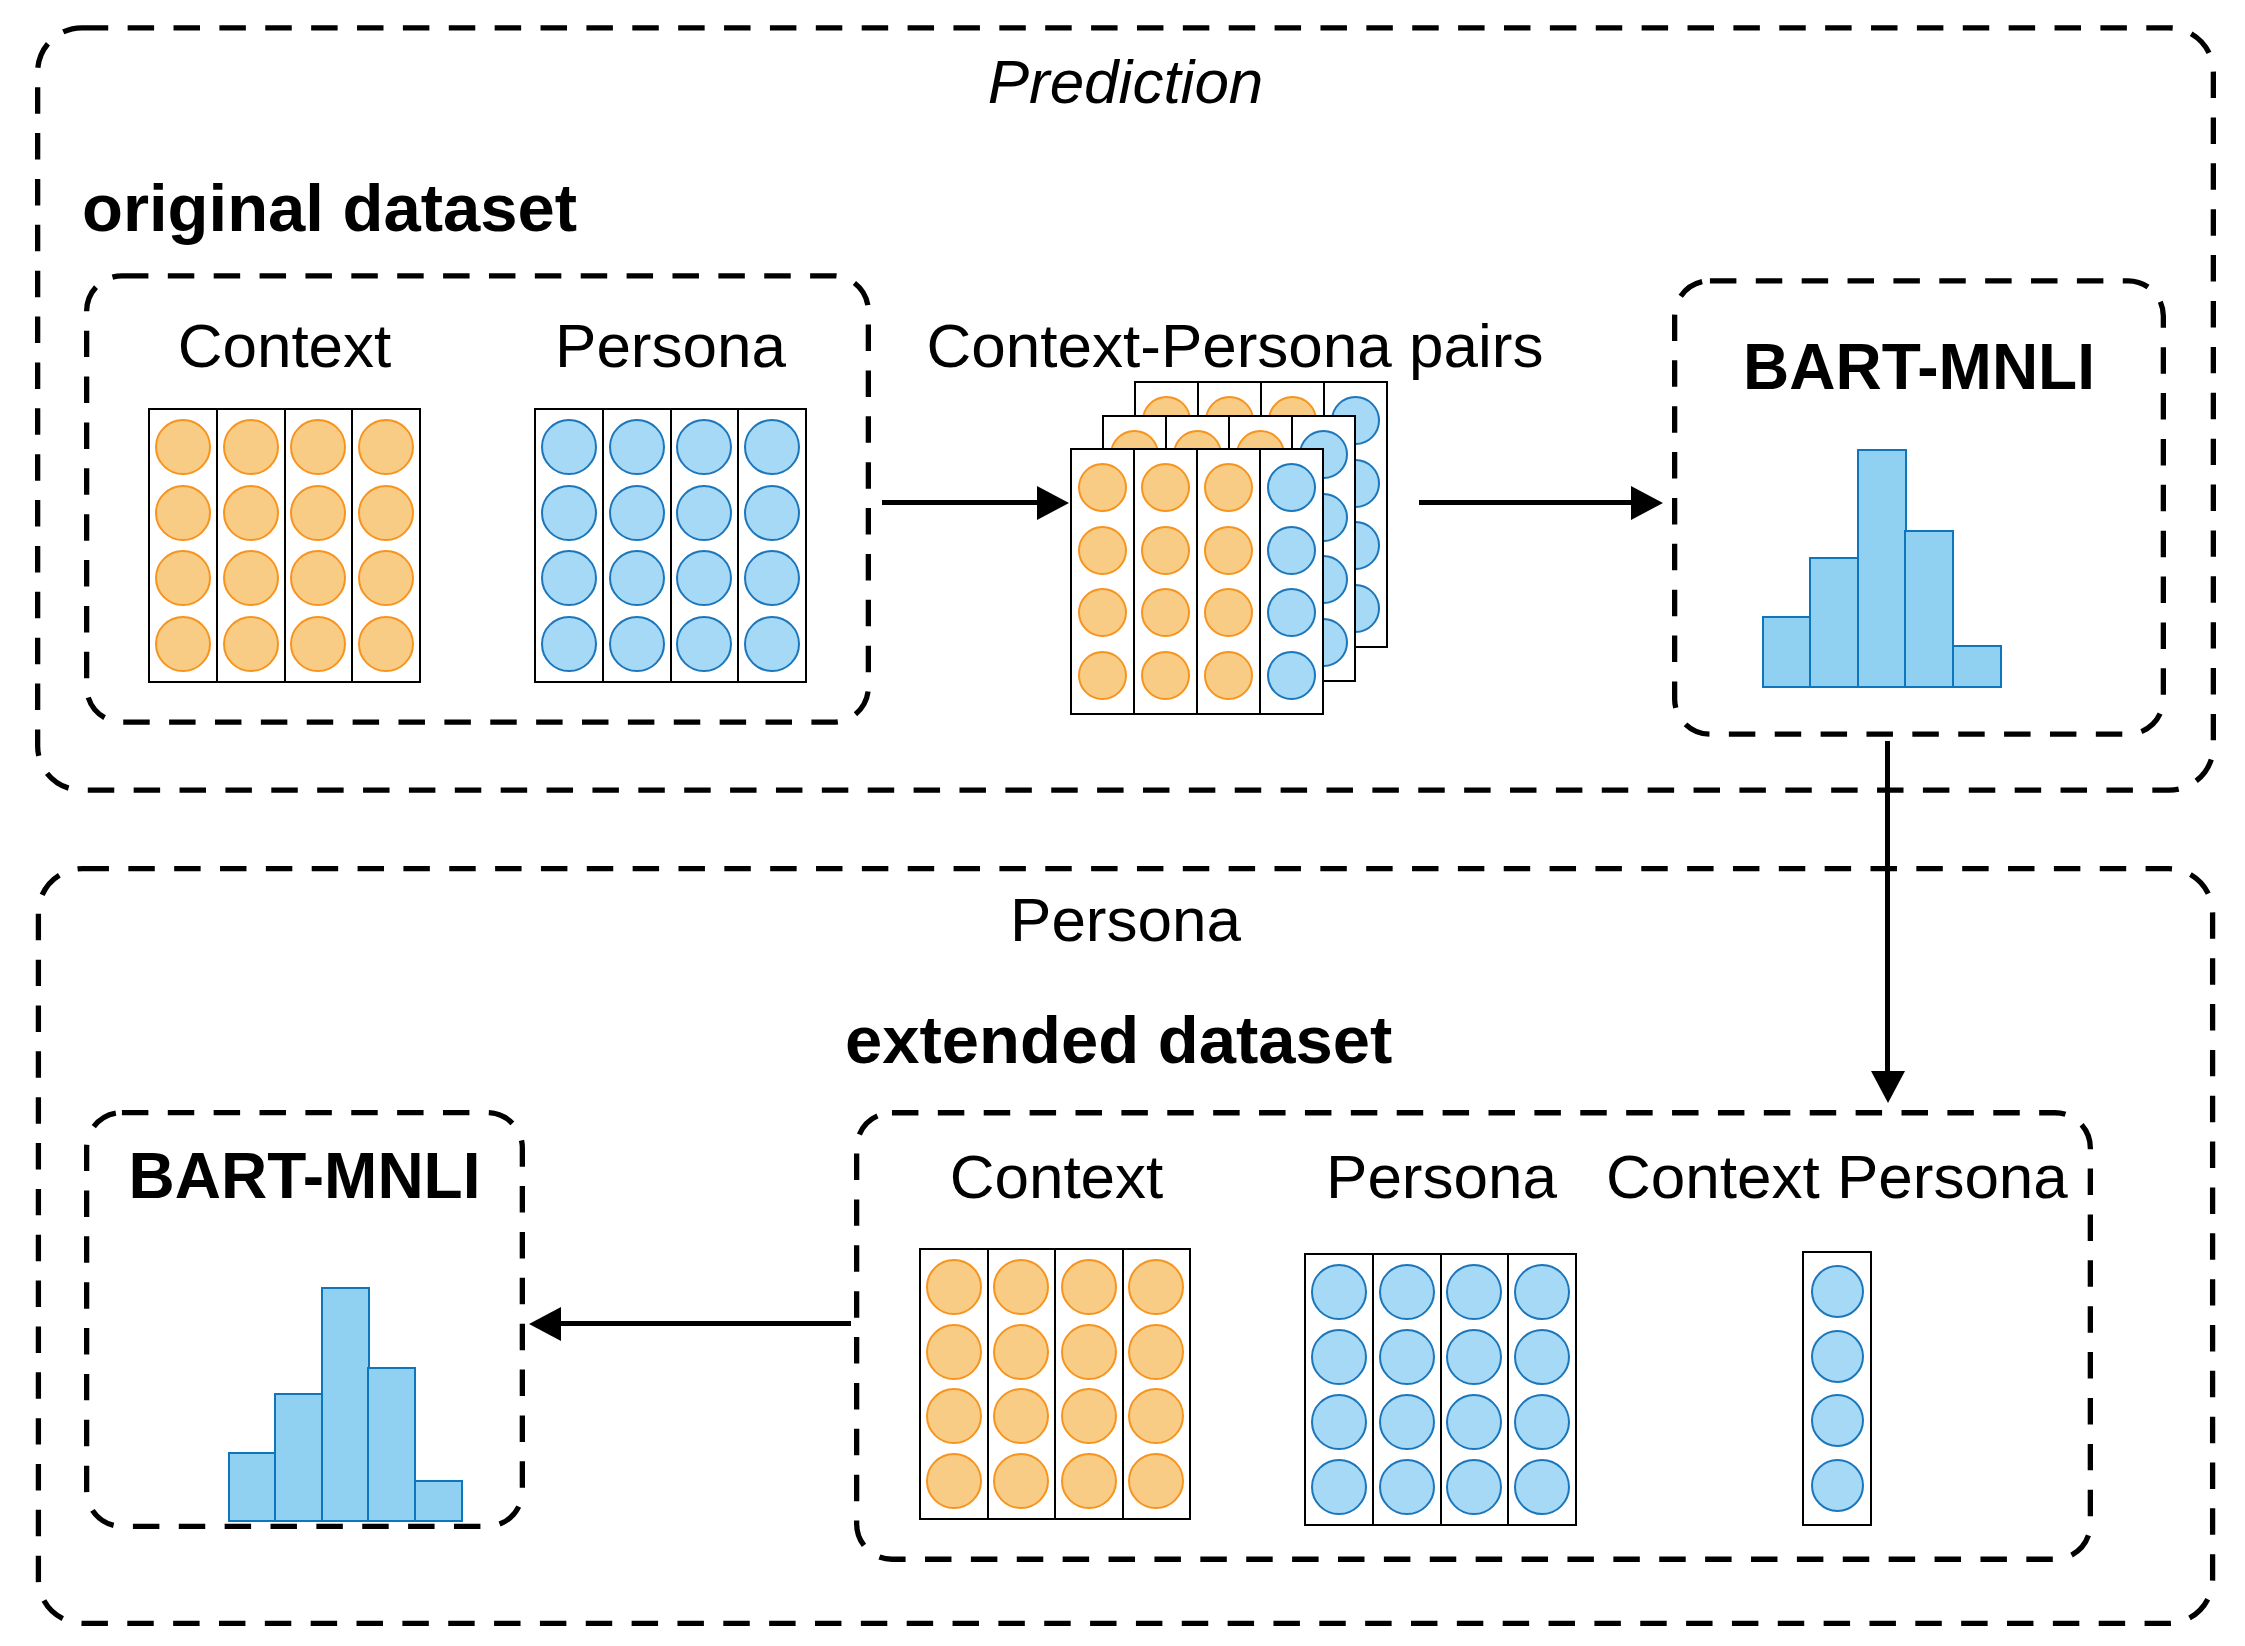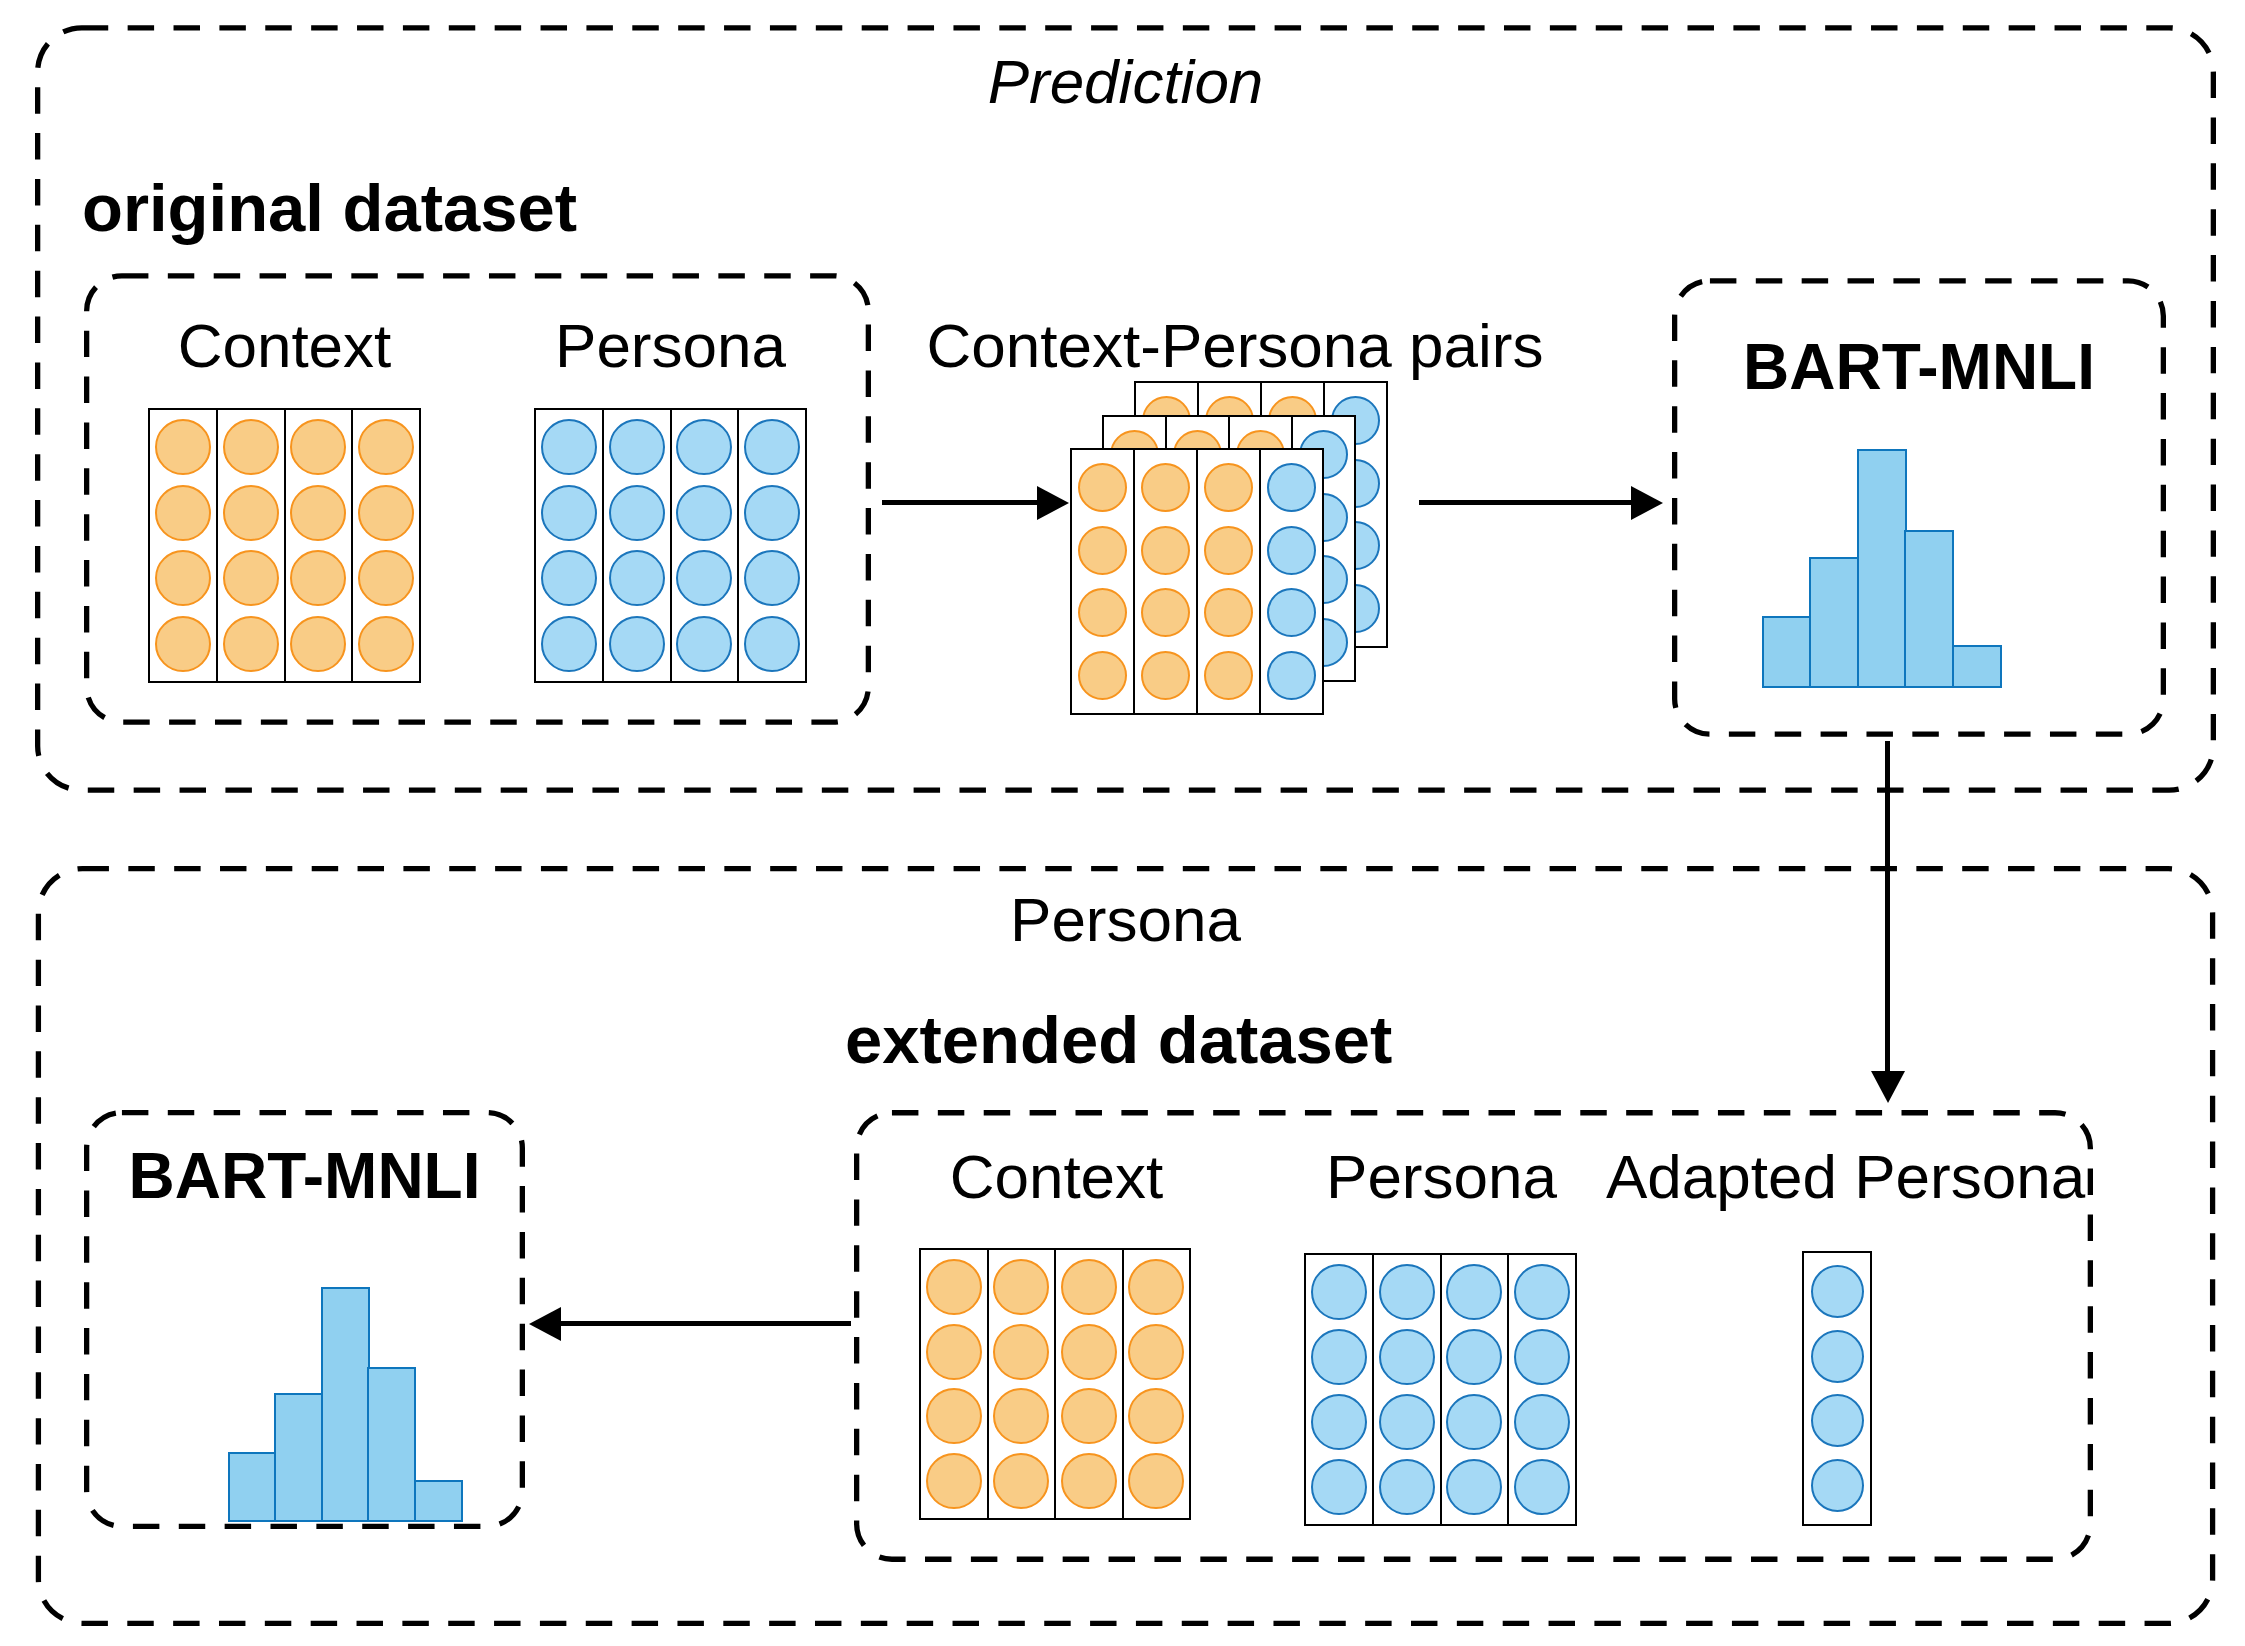--- a/index.html
+++ b/index.html
@@ -225,21 +225,21 @@
 <div class="head-left" style="left:529px;top:1307px;"></div>
 <div class="arrow-line" style="left:559px;top:1321px;width:292px;height:5.3px;"></div>
 
 <div class="dashed-box" style="left:854px;top:1110px;width:1239px;height:452px;">
     <svg width="1239" height="452" class="dash-svg" viewBox="0 0 1404 512">
       <rect x="3" y="3" width="1398" height="506" rx="40" fill="none" stroke="#000000" stroke-width="6" stroke-dasharray="30 22"></rect>
     </svg>
   </div>
 <span class="lbl" style="left:880px;top:1144px;width:353px;">Context</span>
 <span class="lbl" style="left:1265px;top:1144px;width:353px;">Persona</span>
-<span class="lbl" style="left:1606px;top:1144px;width:459px;">Adapted Persona</span>
+<span class="lbl" style="left:1606px;top:1144px;width:459px;">Context Persona</span>
 <div class="circle-grid" style="left:919px;top:1248px;width:272px;height:272px;--d:56px;">
     <div class="gcol">
       <div class="gcircle" style="background: rgb(249, 204, 134); border-color: rgb(247, 148, 30);"></div>
       <div class="gcircle" style="background: rgb(249, 204, 134); border-color: rgb(247, 148, 30);"></div>
       <div class="gcircle" style="background: rgb(249, 204, 134); border-color: rgb(247, 148, 30);"></div>
       <div class="gcircle" style="background: rgb(249, 204, 134); border-color: rgb(247, 148, 30);"></div>
     </div>
     <div class="gcol">
       <div class="gcircle" style="background: rgb(249, 204, 134); border-color: rgb(247, 148, 30);"></div>
       <div class="gcircle" style="background: rgb(249, 204, 134); border-color: rgb(247, 148, 30);"></div>

